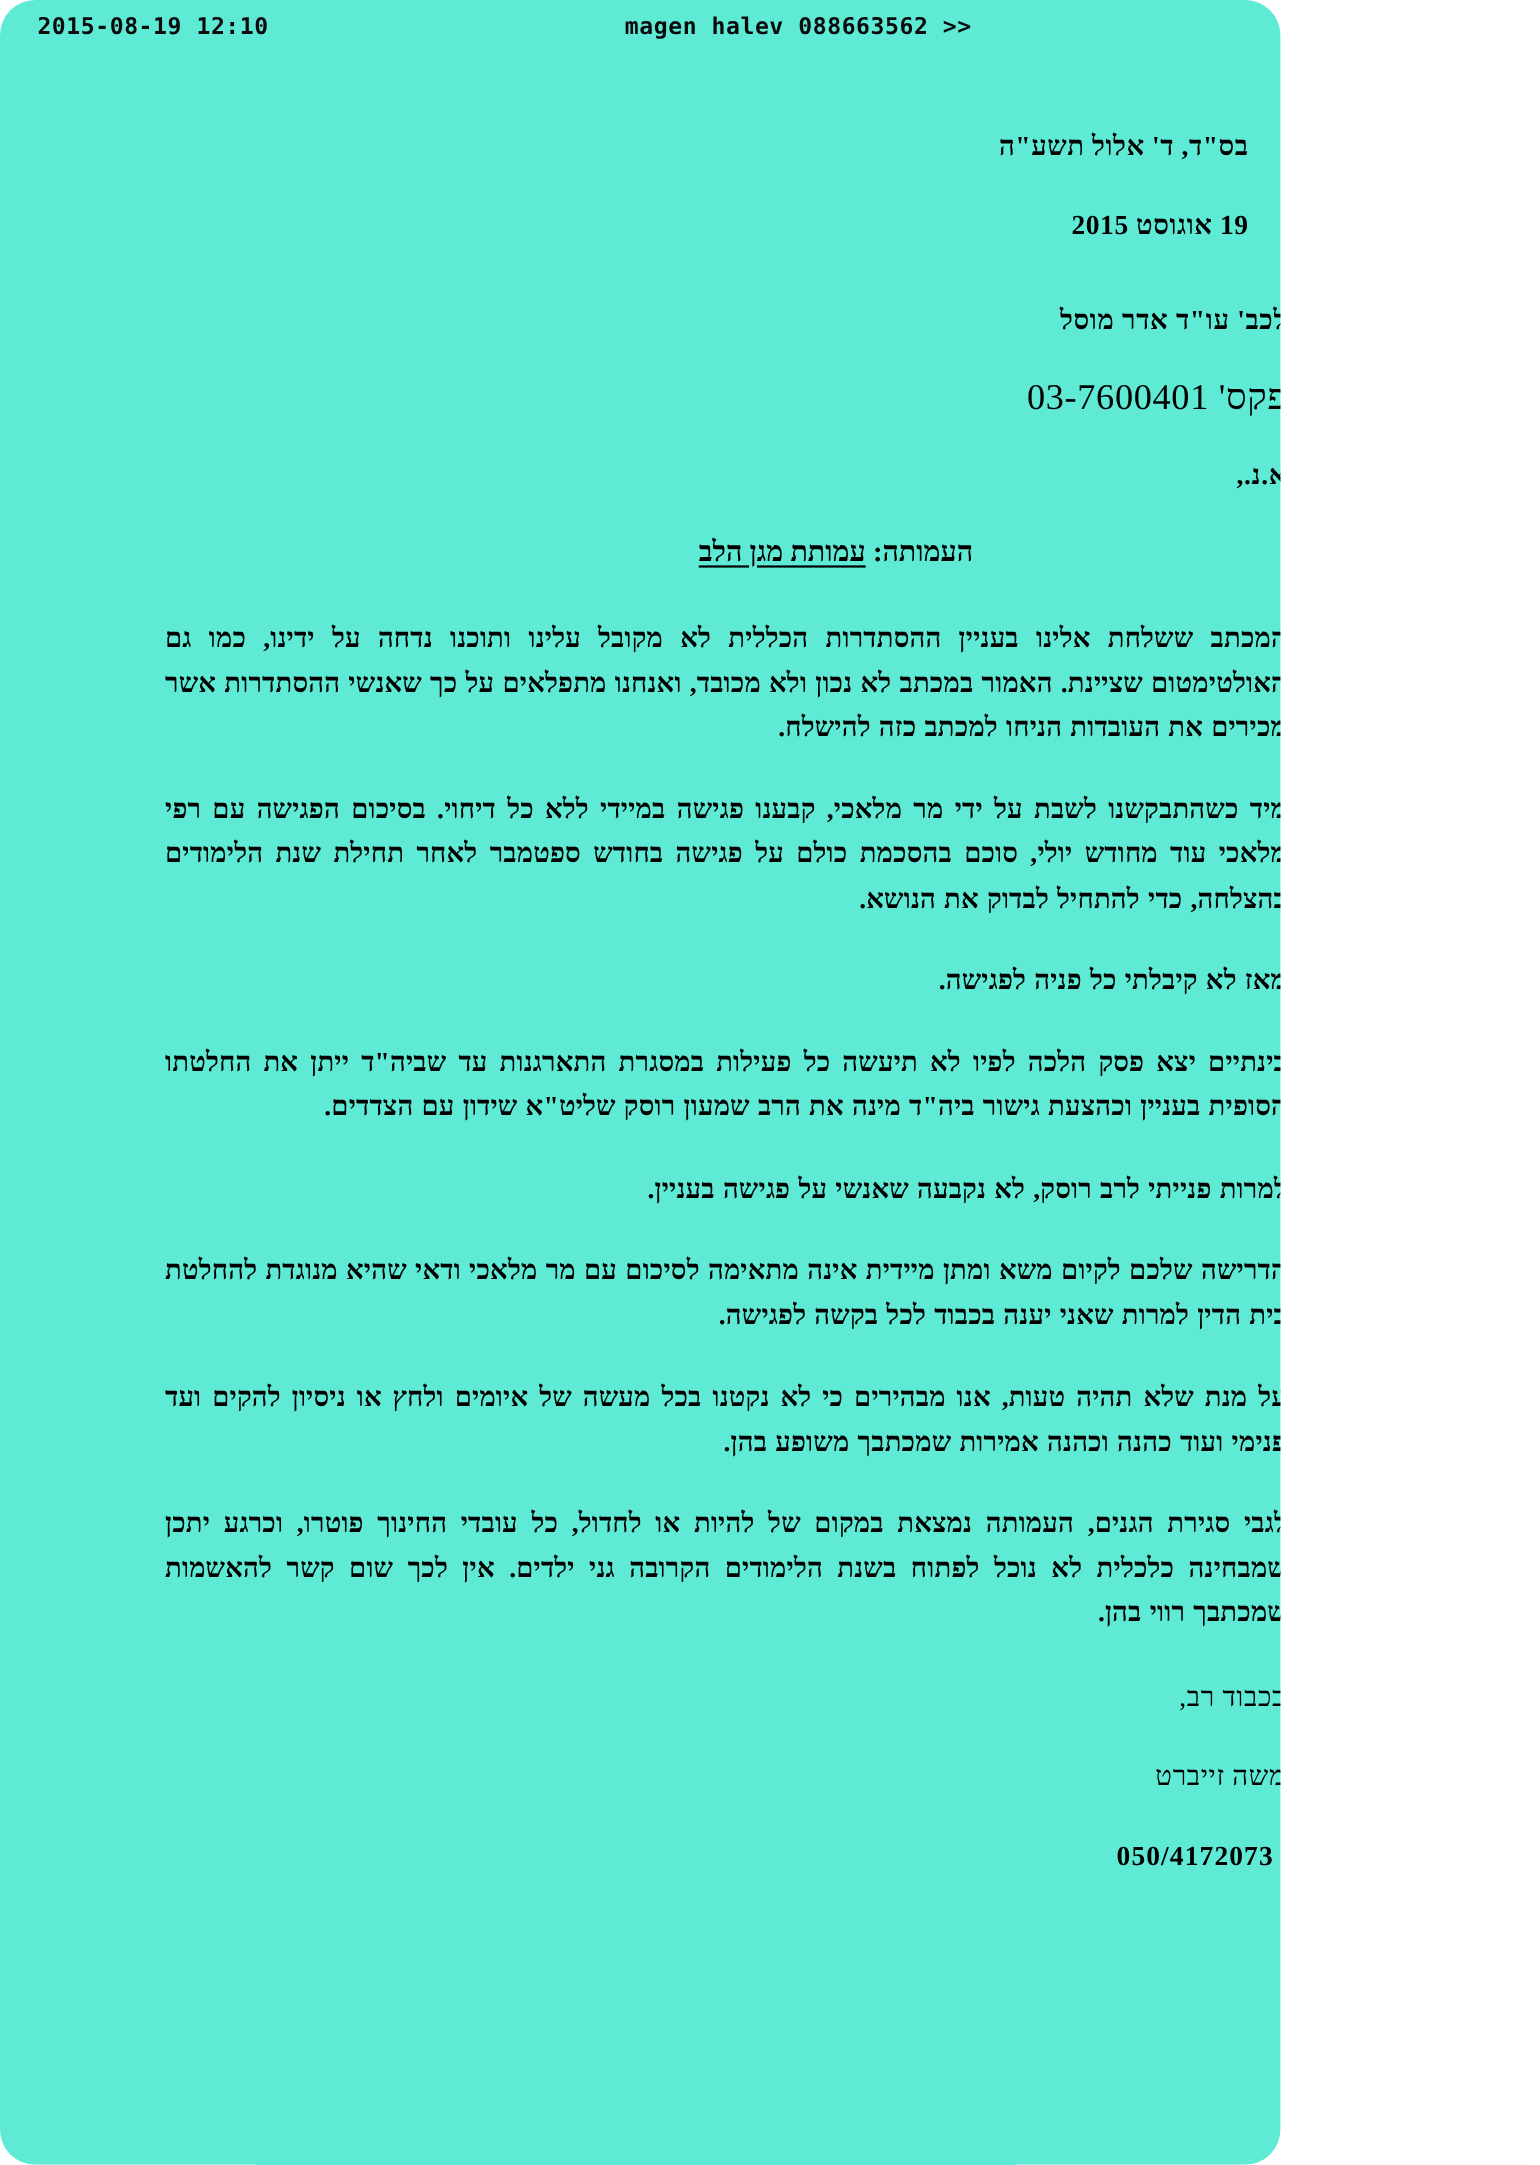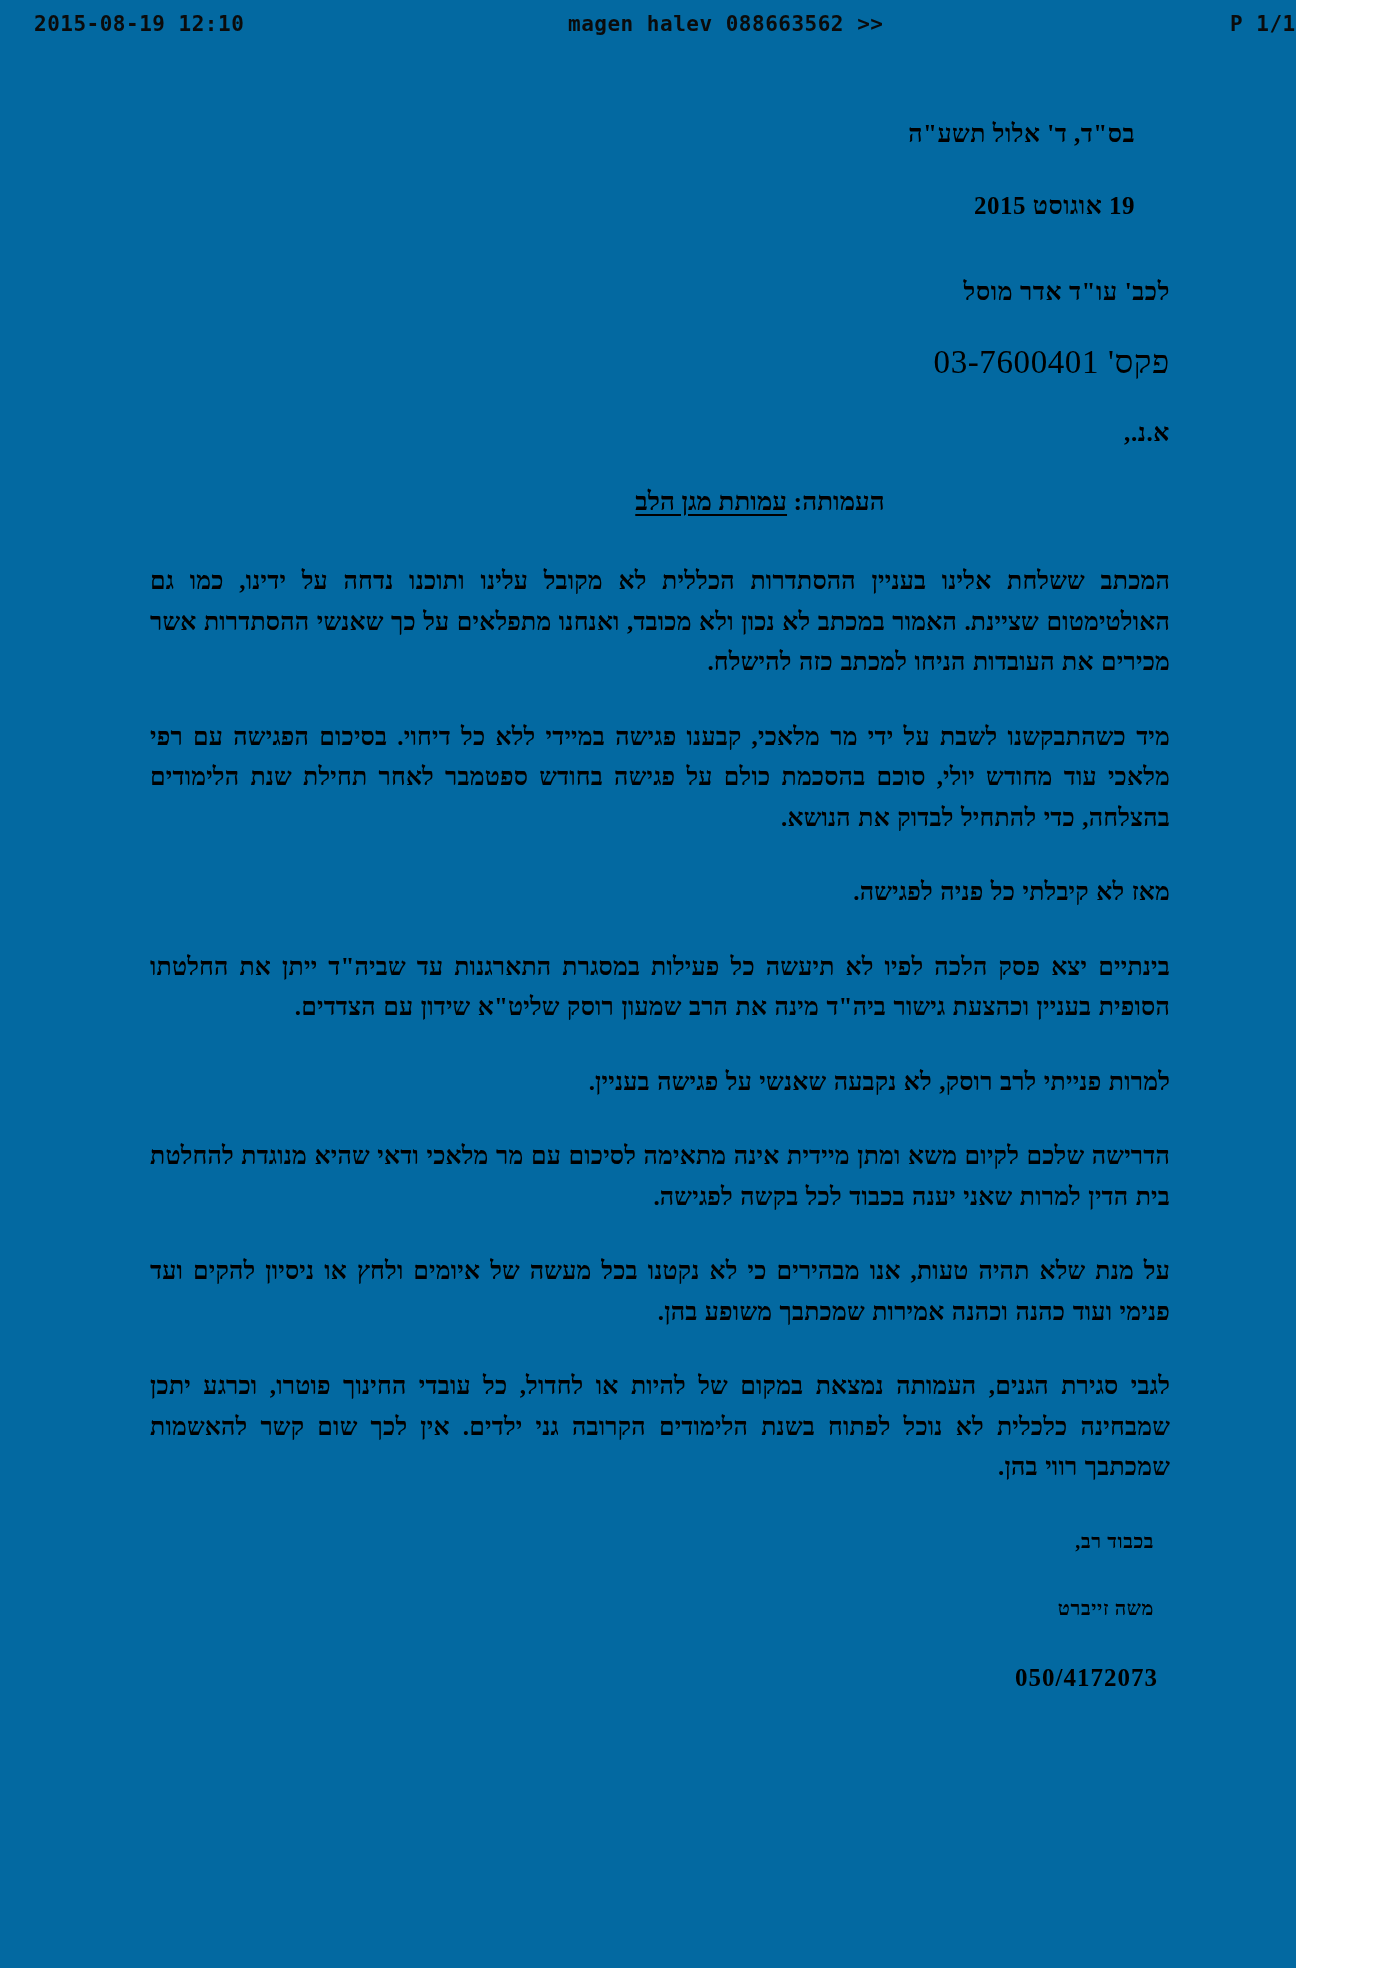--- a/index.html
+++ b/index.html
@@ -6,24 +6,25 @@
     margin: 0;
     padding: 0;
     background: #ffffff;
   }
   body {
     font-family: "Liberation Serif", "DejaVu Serif", serif;
     color: #000000;
   }
   .page {
     position: relative;
-    width: 1296px;
+    width: 1164px;
     height: 1968px;
-    background: #0369a1;
+    background: #5eead4;
     overflow: hidden;
+    border-radius: 32px;
   }
 
   
   .fax-header {
     position: absolute;
     top: 8px;
     left: 0;
     width: 1400px;
     height: 40px;
     font-family: "DejaVu Sans Mono", "Liberation Mono", monospace;
@@ -130,24 +131,24 @@
   }
   .para.short {
     text-align: right;
   }
 
   .sign-block {
     margin-top: 42px;
     padding-left: 170px;
   }
   .sign-line {
-    font-size: 20px;
-    font-weight: 700;
-    letter-spacing: 0.6px;
-    margin: 0 16px 44px 0;
+    font-size: 25px;
+    font-weight: 400;
+    letter-spacing: 0.6px;
+    margin: 0 1px 44px 0;
   }
   .sign-phone {
     font-size: 25px;
     font-weight: 600;
     letter-spacing: 1px;
     margin: 12px;
     direction: ltr;
     text-align: right;
     padding-left: 0;
   }

